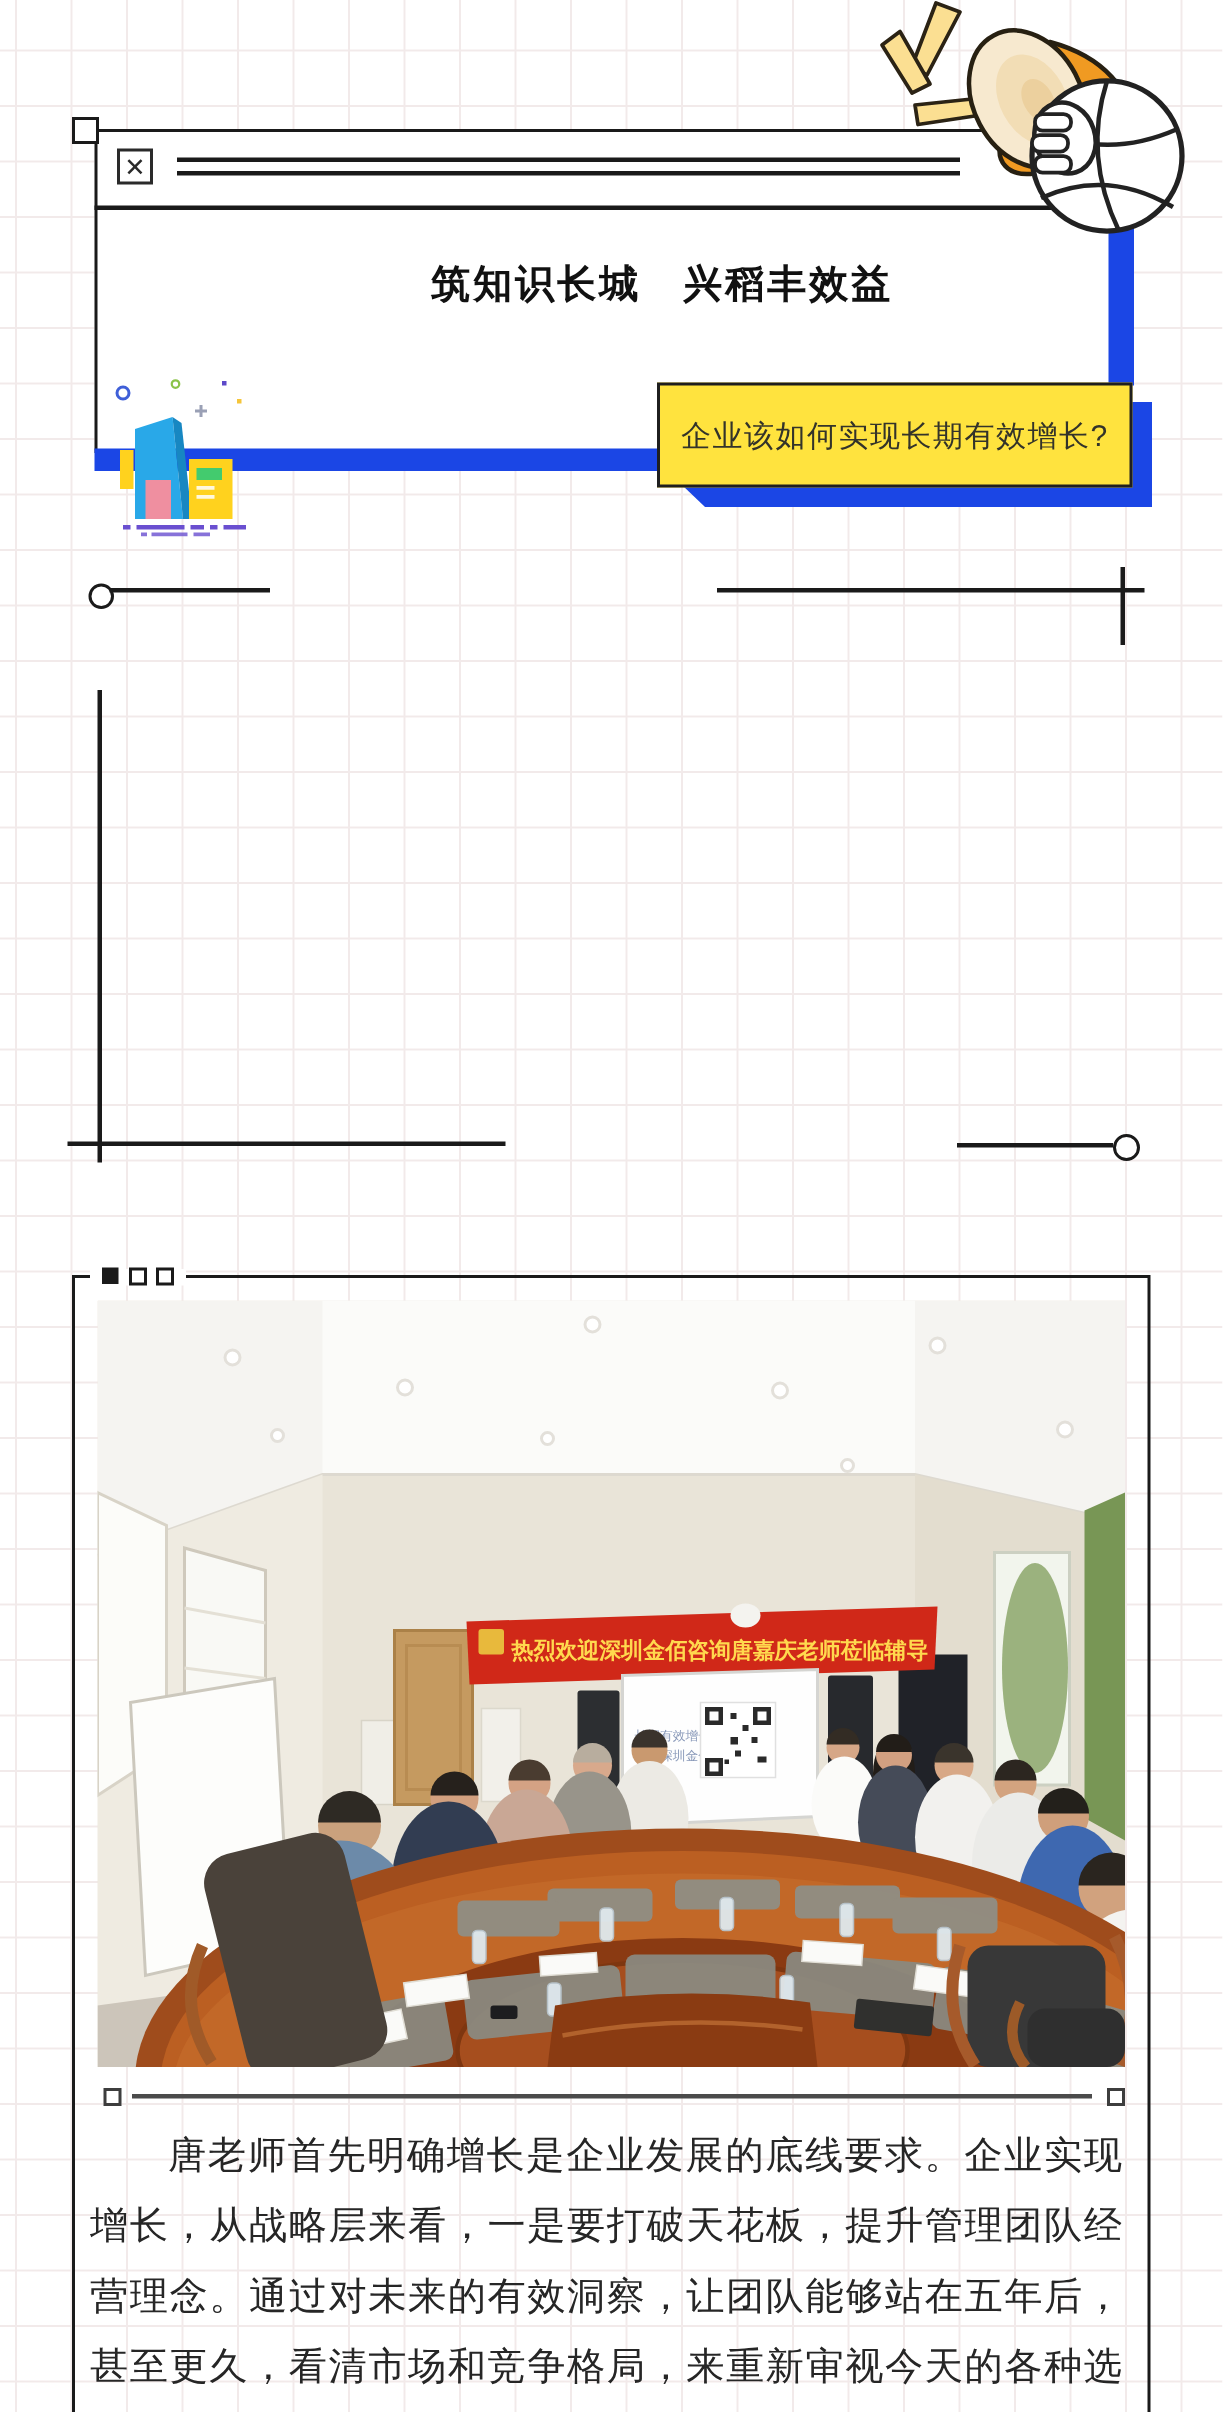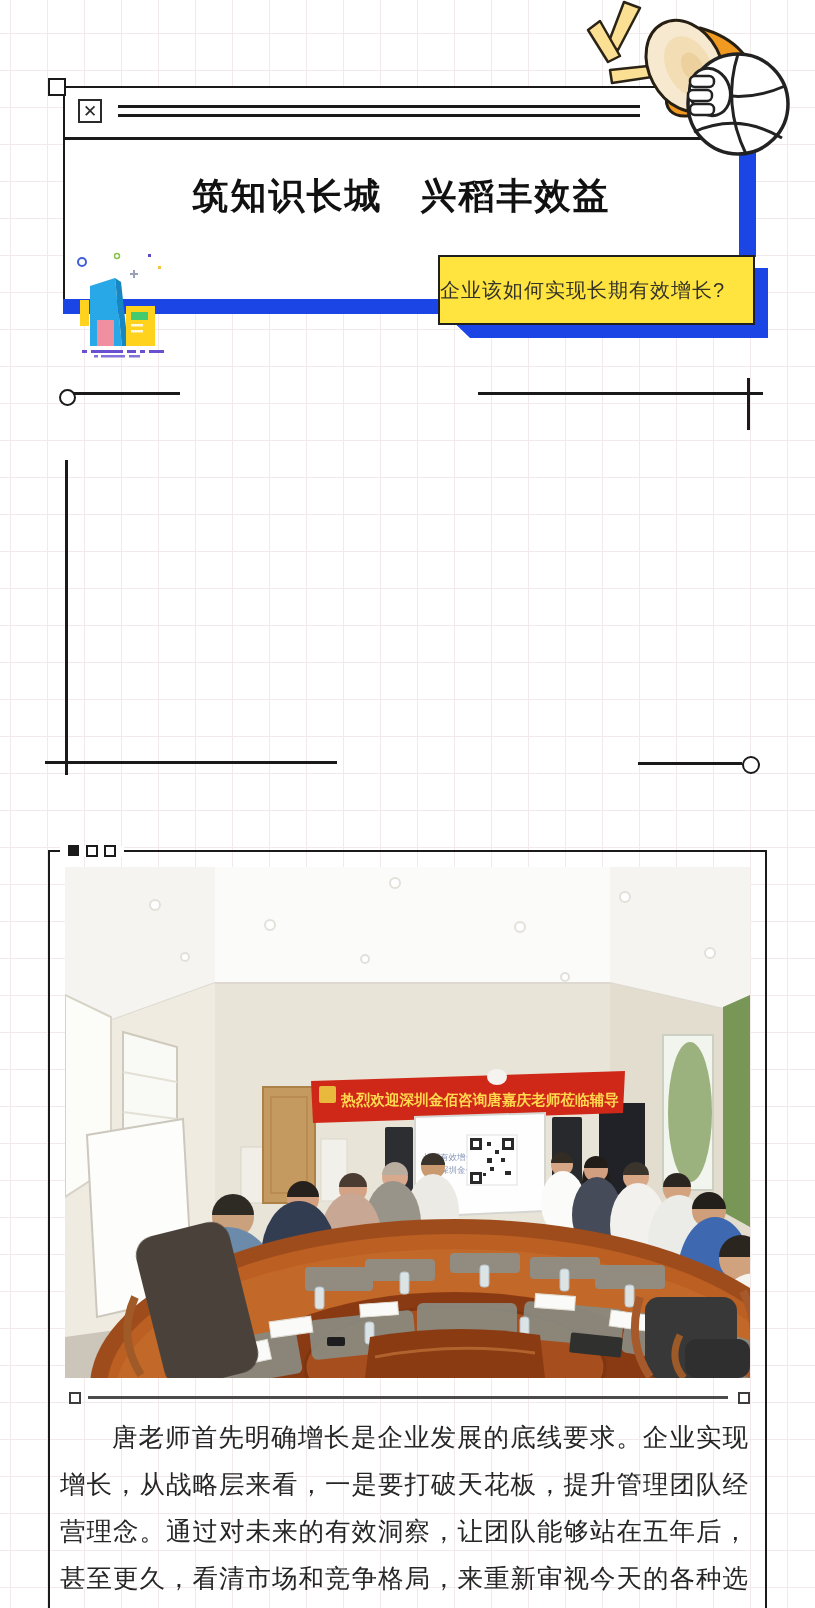--- a/index.html
+++ b/index.html
@@ -15,29 +15,29 @@
 
   
   .card{left:63px;top:86px;width:677px;height:214px;background:#ffffff;
         border-top:2.5px solid #1a1a1a;border-left:2.5px solid #1a1a1a;z-index:1;}
   .corner-sq{left:48px;top:78px;width:14px;height:14px;background:#fff;border:2.5px solid #1a1a1a;z-index:3;}
   .close-box{left:78px;top:99px;width:20px;height:20px;border:2.5px solid #2a2a2a;background:#fff;
              display:flex;align-items:center;justify-content:center;font-size:17px;color:#2a2a2a;z-index:2;}
   .rule1{left:118px;top:105px;width:522px;height:2.5px;background:#1a1a1a;z-index:1;}
   .rule2{left:118px;top:114px;width:522px;height:2.5px;background:#1a1a1a;z-index:1;}
   .hdr-divider{left:63px;top:137px;width:677px;height:2.5px;background:#1a1a1a;z-index:2;}
-  .page-title{left:63px;top:172px;width:677px;text-align:center;font-size:36px;font-weight:bold;
-              color:#111;letter-spacing:2px;z-index:2;}
+  .page-title{left:63px;top:172px;width:677px;text-align:center;font-size:26px;font-weight:bold;
+              color:#111;letter-spacing:2px;z-index:2;padding-left:40px;}
 
   .vbar{left:739px;top:145px;width:17px;height:112px;background:#1b46e5;z-index:2;}
   .hbar{left:63px;top:299px;width:375px;height:15px;background:#1b46e5;z-index:2;}
   .ybox-shadow{left:451px;top:268px;width:317px;height:70px;background:#1b46e5;z-index:2;
                clip-path:polygon(0 0,100% 0,100% 100%,6% 100%,0 74%);}
   .ybox{left:438px;top:255px;width:317px;height:70px;background:#ffe33e;border:2.5px solid #1f1f1f;
-        box-sizing:border-box;z-index:3;display:flex;align-items:center;
+        box-sizing:border-box;z-index:3;display:flex;align-items:center;justify-content:center;
         font-size:20px;color:#33332a;letter-spacing:1px;}
   .mega{left:552px;top:0;z-index:4;}
   .bldg{left:70px;top:246px;z-index:3;}
 
   
   .d-line{background:#1a1a1a;z-index:1;}
   .d-circle{border:2.5px solid #1a1a1a;border-radius:50%;background:#fff;z-index:1;}
   .c-tl{left:59px;top:389px;width:13px;height:13px;}
   .l-tl{left:73px;top:392px;width:107px;height:2.5px;}
   .l-tr{left:478px;top:392px;width:285px;height:2.5px;}

